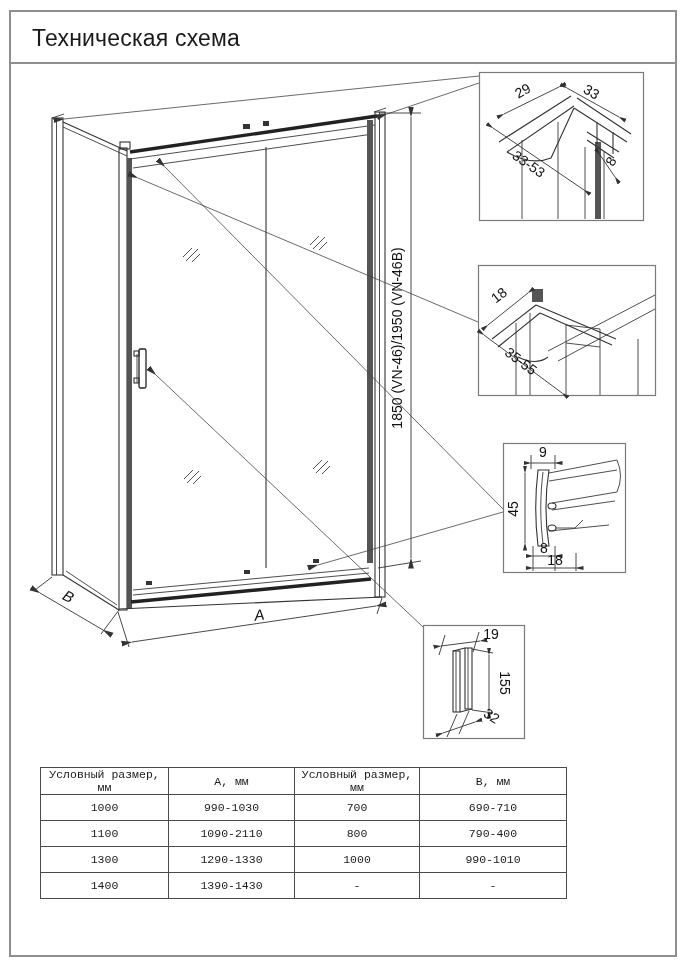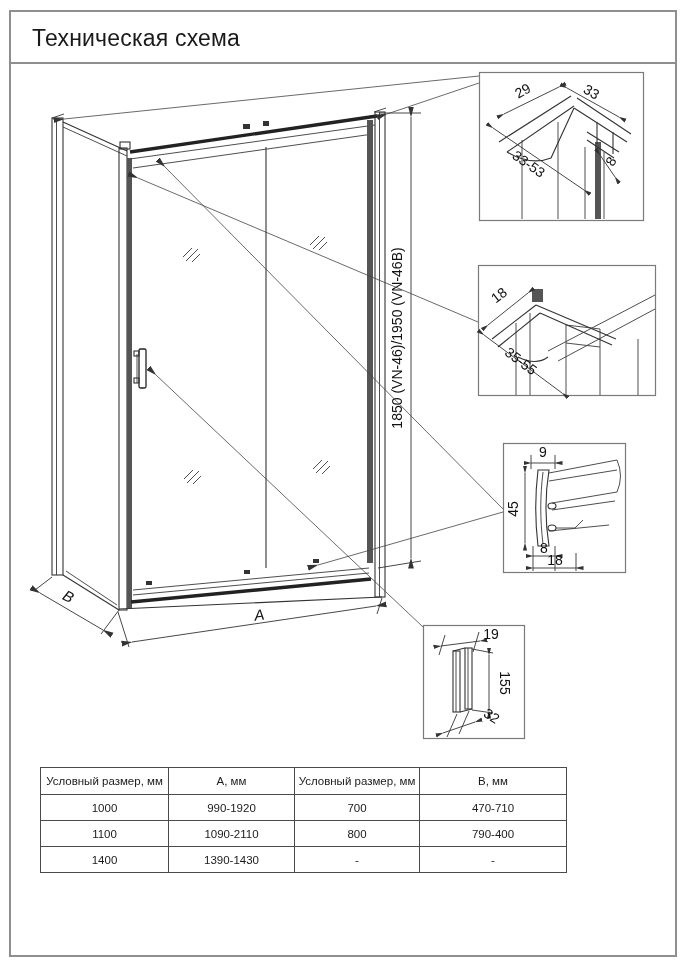--- a/index.html
+++ b/index.html
@@ -2,21 +2,21 @@
 <html><head>
 <meta charset="utf-8">
 <style>
   html,body{margin:0;padding:0;background:#fff;width:685px;height:970px;overflow:hidden;
     font-family:"Liberation Sans","DejaVu Sans",sans-serif;color:#1a1a1a;}
   .page{position:absolute;left:9px;top:10px;width:664px;height:943px;border:2px solid #8f8f8f;background:#fff;}
   .hdr{position:absolute;left:0;top:0;width:100%;height:52px;border-bottom:2px solid #8f8f8f;box-sizing:border-box;}
   .hdr .t1{position:absolute;left:21px;top:13px;font-size:23px;letter-spacing:0.2px;}
   .hdr .t2{position:absolute;right:18px;top:13px;font-size:23px;font-weight:bold;}
   svg.draw{position:absolute;left:0;top:0;width:685px;height:970px;}
-  table.spec{position:absolute;left:40px;top:767px;width:526px;border-collapse:collapse;table-layout:fixed;}
+  table.spec{position:absolute;left:40px;top:767px;width:526px;border-collapse:collapse;table-layout:fixed;font-family:Liberation Mono, monospace;}
   table.spec th,table.spec td{border:1px solid #4a4a4a;font-size:11.5px;font-weight:normal;
     text-align:center;vertical-align:middle;padding:0;height:25px;background:#fff;}
   table.spec th{height:26px;}
   col.c1{width:128px}col.c2{width:126px}col.c3{width:125px}col.c4{width:147px}
   
   .ln{stroke:#333;stroke-width:1.1;fill:none;stroke-linecap:butt}
   .thk{stroke:#222;stroke-width:3.4;fill:none}
   .tn{stroke:#3a3a3a;stroke-width:0.9;fill:none}
   .ld{stroke:#444;stroke-width:0.8;fill:none}
   .dm{stroke:#333;stroke-width:0.9;fill:none}
@@ -257,30 +257,36 @@
       <tr>
         <th>Условный размер, мм</th>
         <th>А, мм</th>
         <th>Условный размер, мм</th>
         <th>В, мм</th>
       </tr>
     </thead>
   <tbody>
       <tr>
         <td>1000</td>
-        <td>990-1920</td>
+        <td>990-1030</td>
         <td>700</td>
-        <td>470-710</td>
+        <td>690-710</td>
       </tr>
       <tr>
         <td>1100</td>
         <td>1090-2110</td>
         <td>800</td>
         <td>790-400</td>
       </tr>
       <tr>
+        <td>1300</td>
+        <td>1290-1330</td>
+        <td>1000</td>
+        <td>990-1010</td>
+      </tr>
+      <tr>
         <td>1400</td>
         <td>1390-1430</td>
         <td>-</td>
         <td>-</td>
       </tr>
     </tbody>
 </table>
 
 </body></html>

